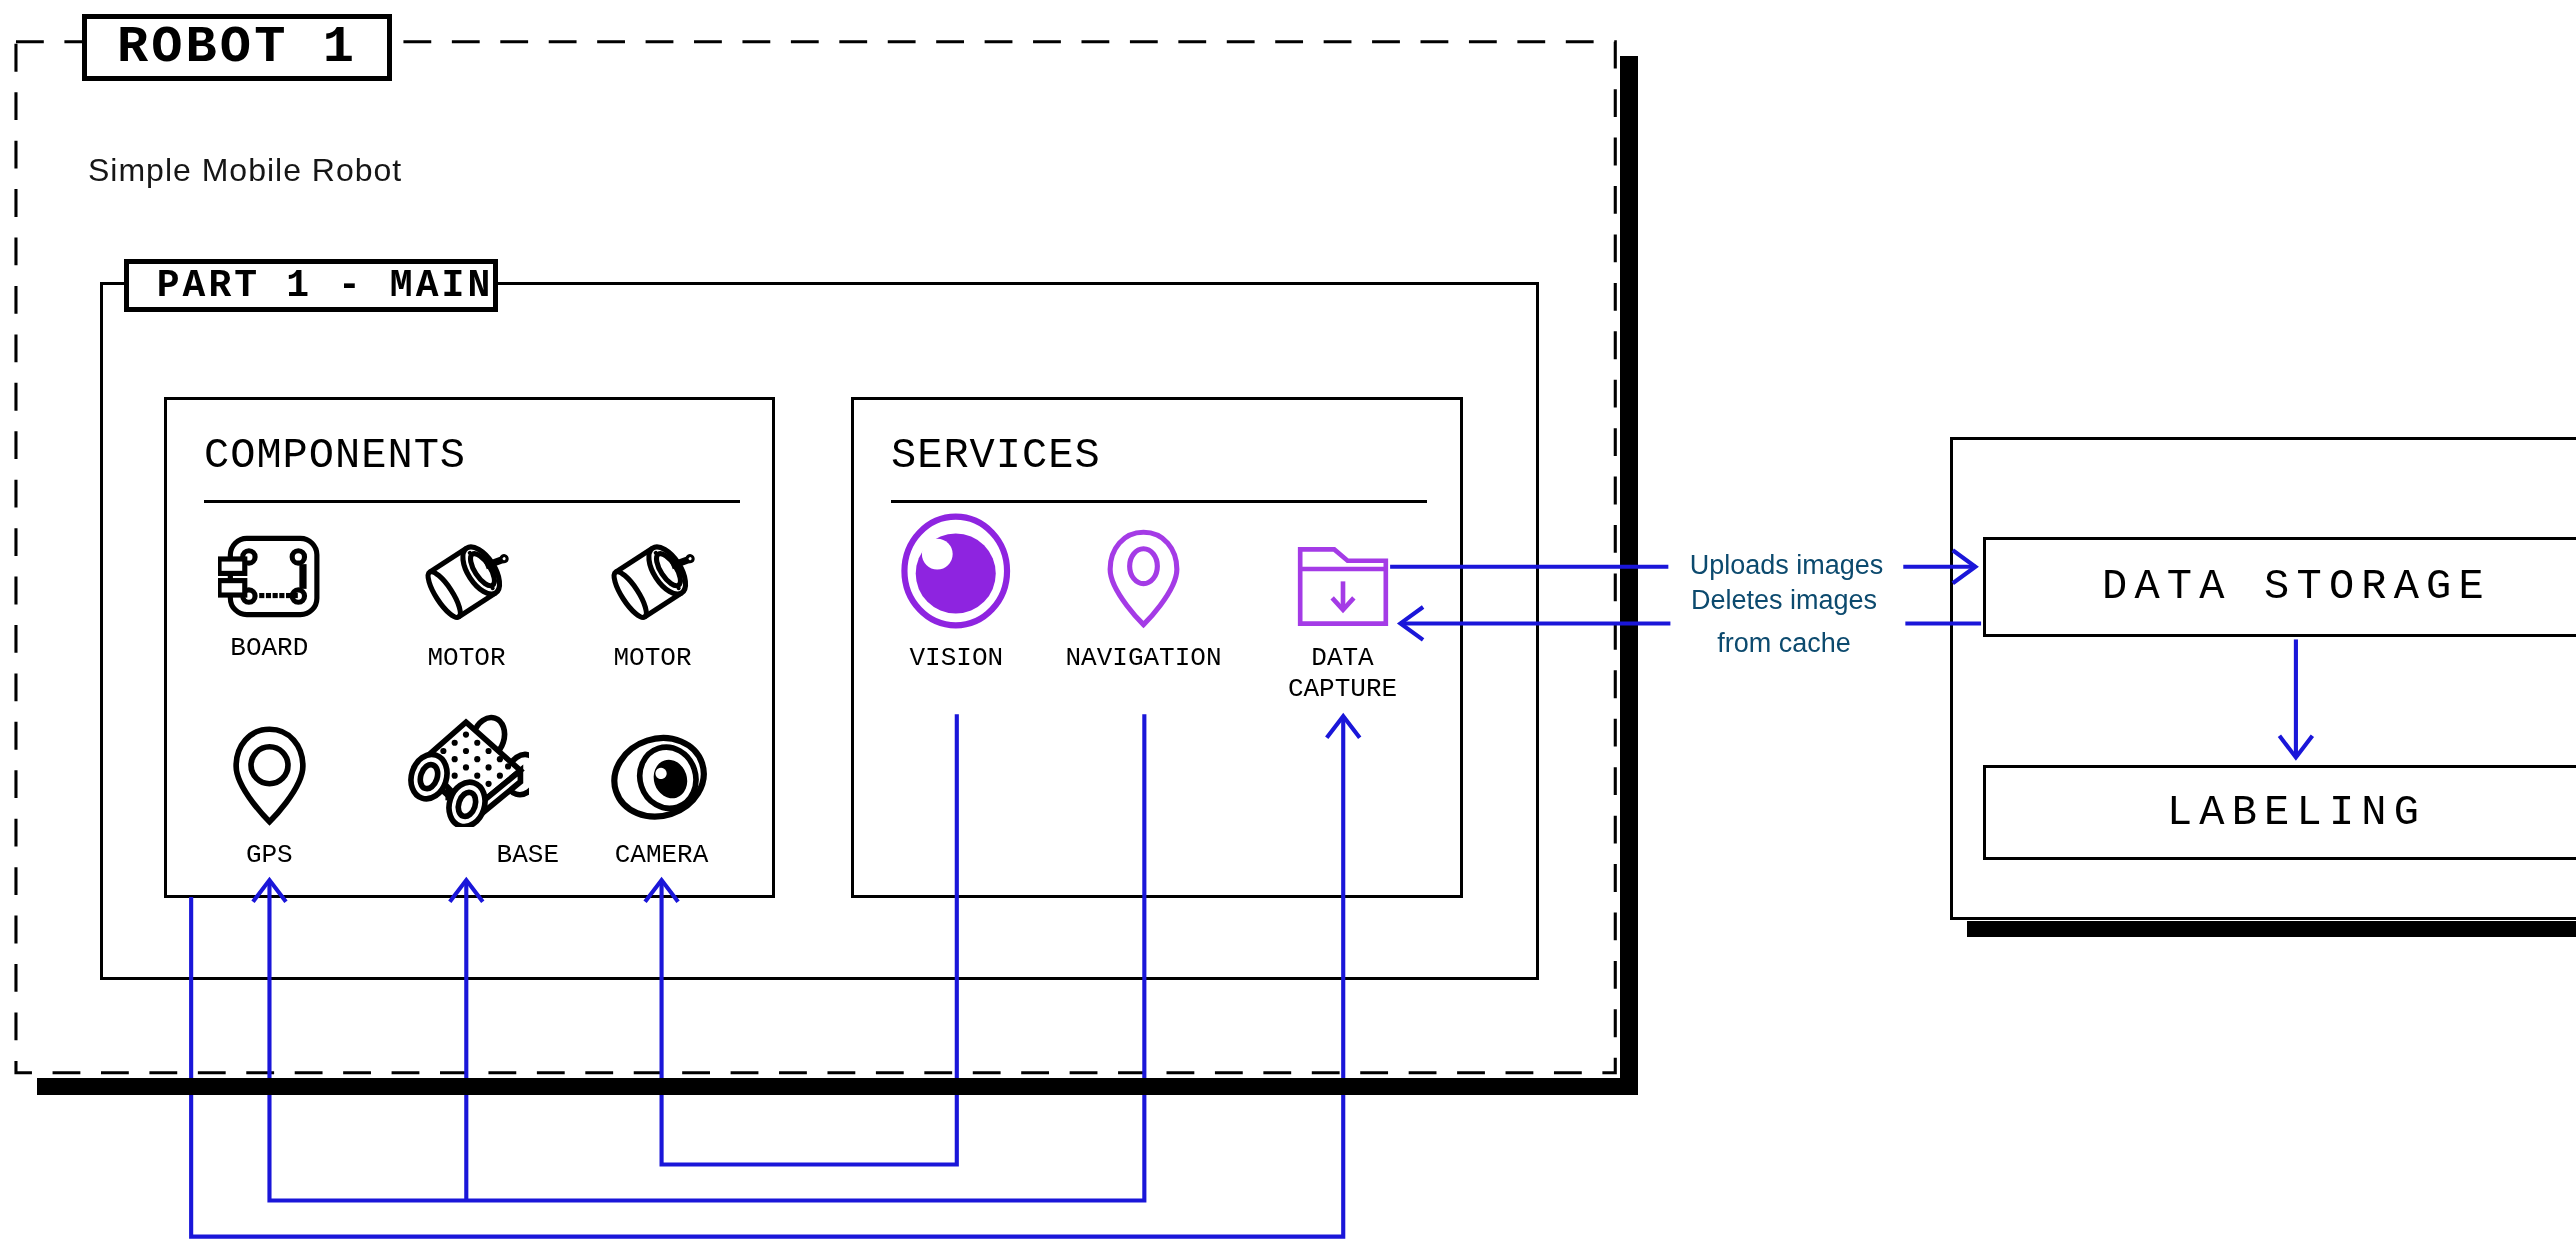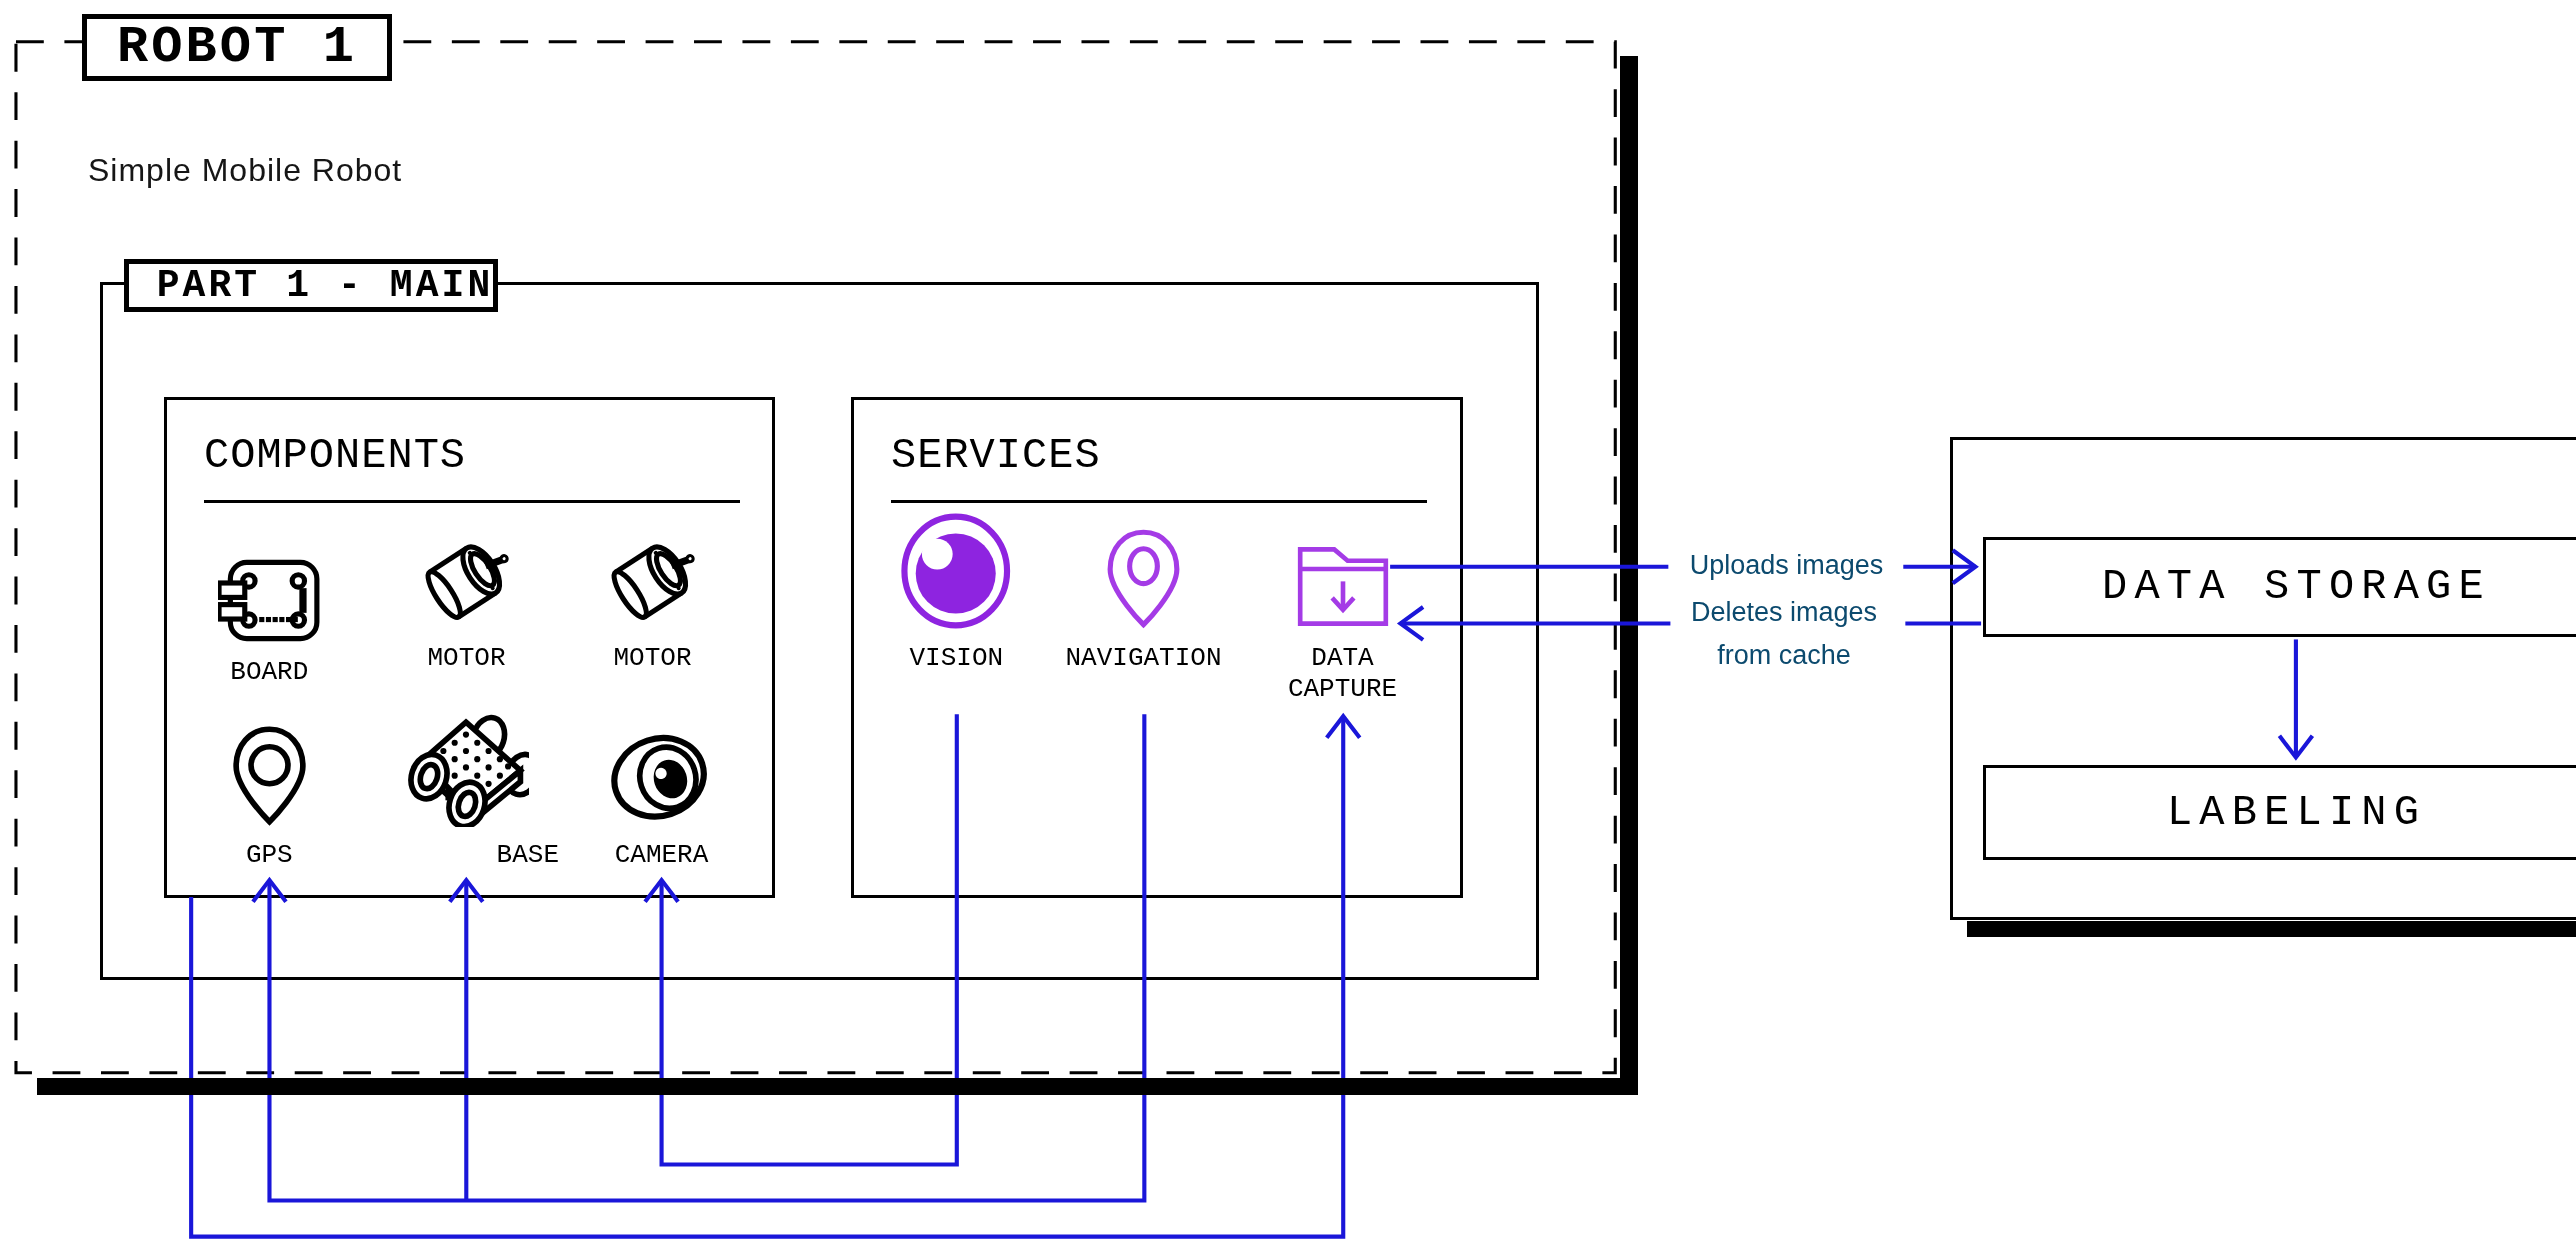--- a/index.html
+++ b/index.html
@@ -43,21 +43,21 @@
     <span>ROBOT 1</span>
   </div>
   <div class="subtitle sans" style="left:88px;top:152px;">Simple Mobile Robot</div>
 
   <div class="box" style="left:100px;top:282px;width:1439px;height:698px;">
 
     <div class="box" style="left:61px;top:112px;width:611px;height:501px;">
       <div class="boxtitle" style="left:37px;top:32px;">COMPONENTS</div>
       <div class="rule" style="left:37px;top:100px;width:536px;"></div>
 
-      <div class="cell" style="left:9.8px;top:131px;">
+      <div class="cell" style="left:9.8px;top:107px;">
         <div class="icn">
           <svg width="103" height="87" viewBox="0 0 200 168">
             <g fill="none" stroke="#000" stroke-width="10">
               <rect x="24" y="10" width="168" height="148" rx="32"></rect>
               <circle cx="60" cy="46" r="12"></circle>
                 <circle cx="156" cy="46" r="12"></circle>
               <circle cx="60" cy="122" r="12"></circle>
                 <circle cx="156" cy="122" r="12"></circle>
               <rect x="2" y="50" width="50" height="28" fill="#fff"></rect>
               <rect x="2" y="92" width="50" height="28" fill="#fff"></rect>
@@ -232,21 +232,21 @@
   <div class="box" style="left:1950px;top:437px;width:702px;height:483px;">
     <div class="innerbox bigtext" style="left:30px;top:97px;width:627px;height:100px;">
       <span>DATA STORAGE</span>
     </div>
     <div class="innerbox bigtext" style="left:30px;top:325px;width:627px;height:95px;">
       <span>LABELING</span>
     </div>
   </div>
 
   <div class="elabel sans" style="left:1669px;top:548px;width:235px;">Uploads images</div>
-  <div class="elabel sans" style="left:1662px;top:591px;width:244px;line-height:43px;">
+  <div class="elabel sans" style="left:1662px;top:579px;width:244px;line-height:43px;">
     <div>Deletes images</div>
     <div>from cache</div>
   </div>
 
   <svg class="edges" width="2857" height="1250" viewBox="0 0 5545 2426" fill="none" stroke="var(--blue)" stroke-width="8" stroke-linejoin="miter">
     <path d="M2698,1100 H3238 M3694,1100 H3834"></path>
     <path d="M3790,1068 L3834,1100 L3790,1132"></path>
     <path d="M3845,1210 H3698 M3242,1210 H2718"></path>
     <path d="M2762,1178 L2718,1210 L2762,1242"></path>
     <path d="M5062,1588 H5240 M5432,1588 H5528"></path>

